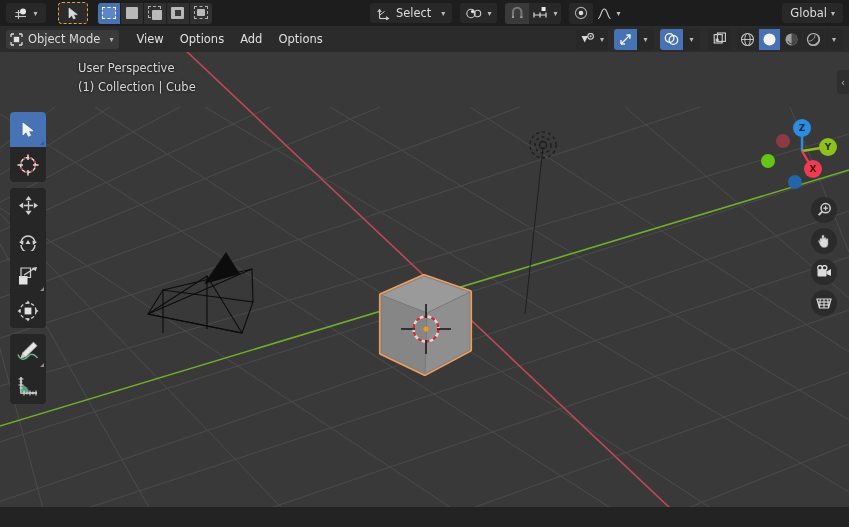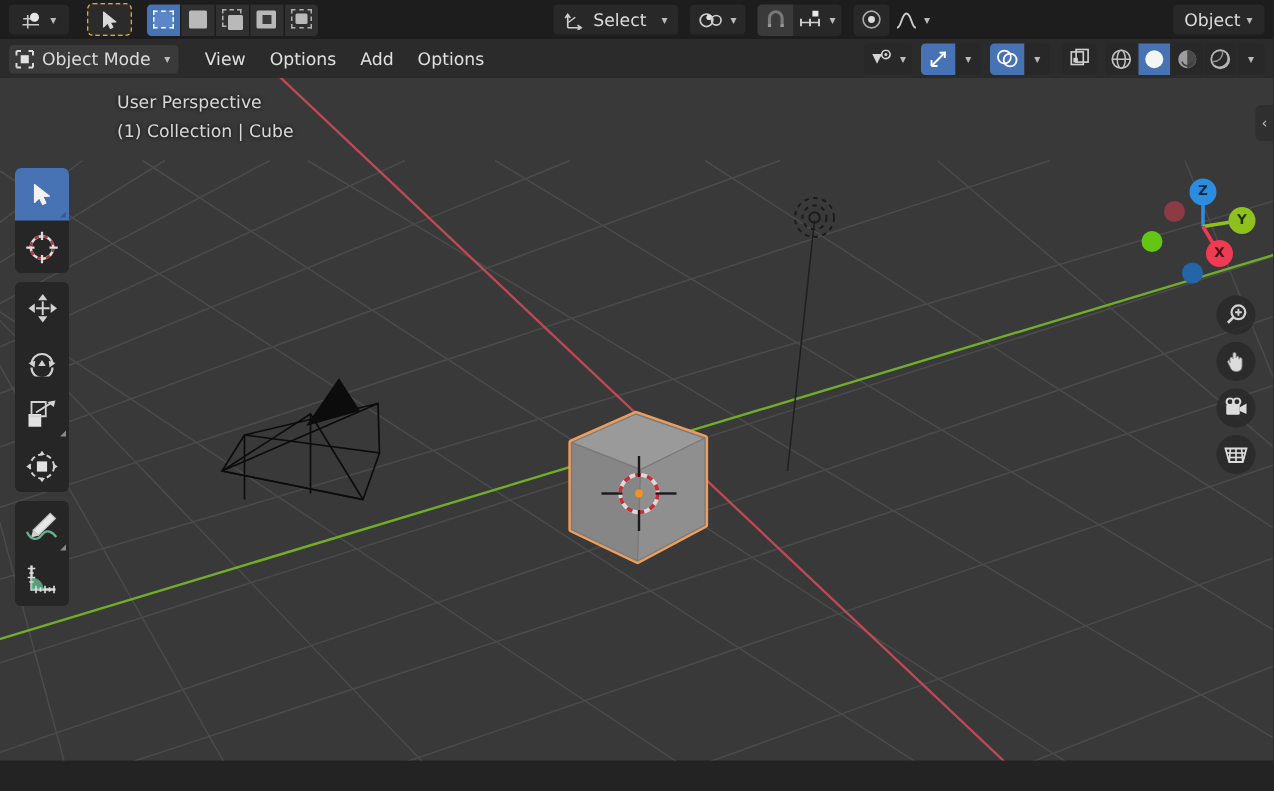--- a/index.html
+++ b/index.html
@@ -210,21 +210,21 @@
         <svg width="15" height="13" viewBox="0 0 15 13">
           <path d="M1 11.5 C4 11.5 4 2 7.3 2 C10.6 2 10.6 11.5 13.6 11.5" fill="none" stroke="#cdcdcd" stroke-width="1.2"></path>
         </svg>
         <span class="chev">▾</span>
       </div>
     </div>
 
     <div style="flex:1"></div>
 
     <div class="btn dark" style="padding:0 8px;height:20px;">
-      <span class="lbl">Object</span>
+      <span class="lbl">Global</span>
       <span class="chev">▾</span>
     </div>
   </div>
 
   <div class="header">
 
     <div class="modebox">
       <svg width="13" height="13" viewBox="0 0 13 13">
         <path d="M1 1 L1 4 M1 1 L4 1 M12 1 L9 1 M12 1 L12 4 M1 12 L1 9 M1 12 L4 12 M12 12 L12 9 M12 12 L9 12" stroke="#dcdcdc" stroke-width="1.3" fill="none"></path>
         <rect x="3.8" y="3.8" width="5.4" height="5.4" fill="#e2e2e2"></rect>

